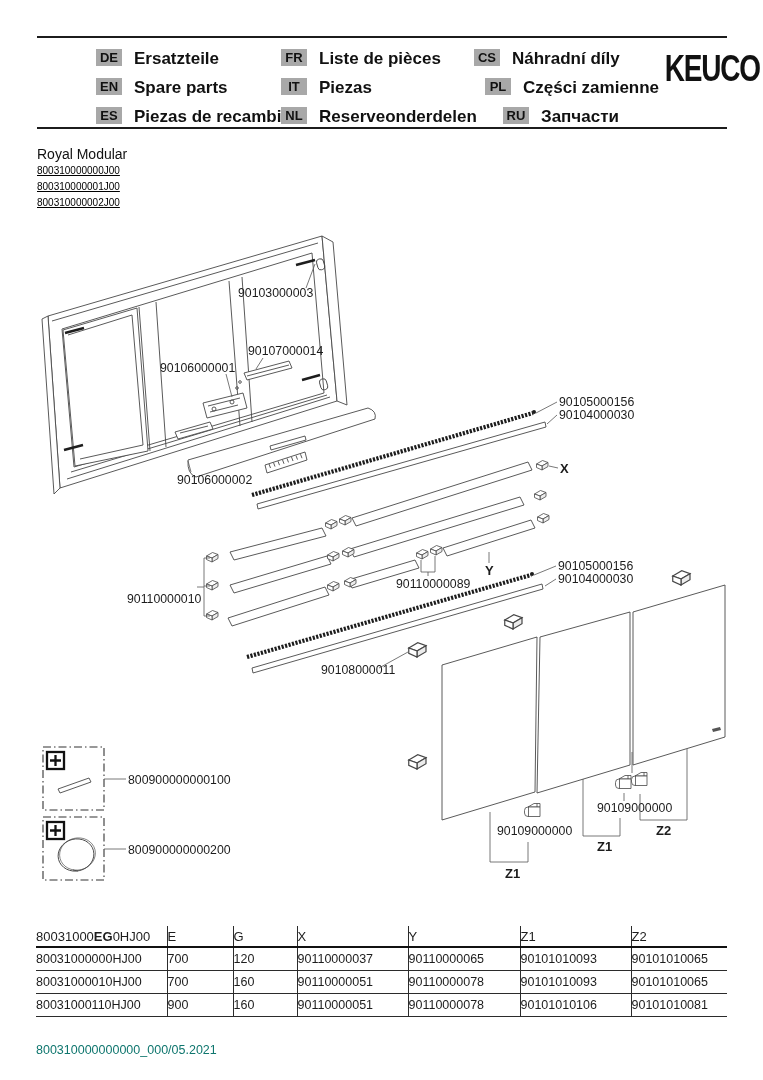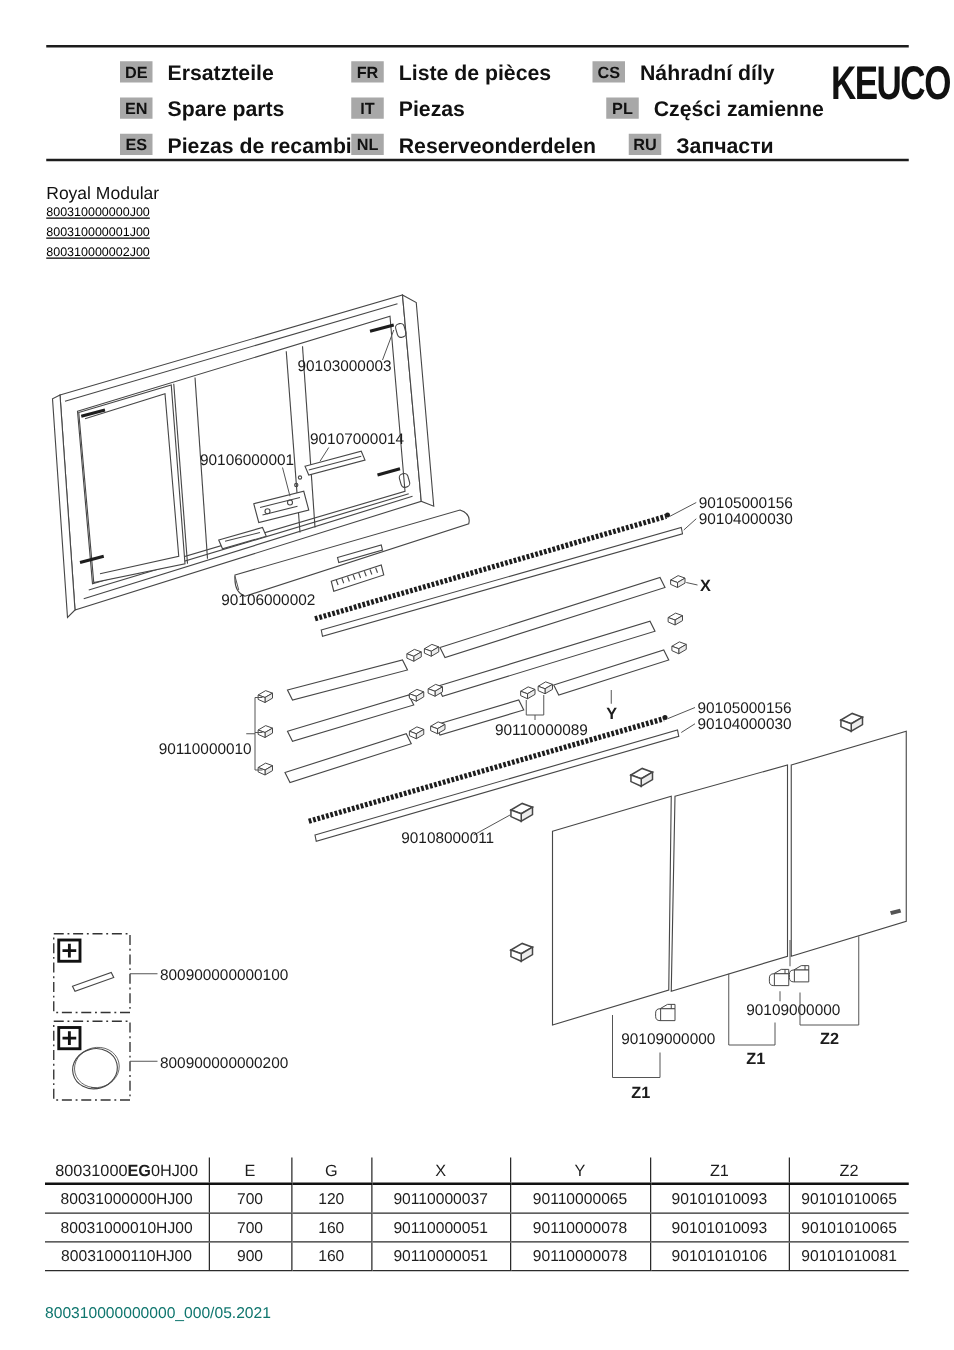--- a/index.html
+++ b/index.html
@@ -15,21 +15,21 @@
   #title{position:absolute;left:37px;top:146px;font-size:14px;font-weight:normal;}
   .pcode{position:absolute;left:37px;font-size:10px;color:#000000;text-decoration:underline;}
   svg text{font-family:"Liberation Sans",sans-serif;font-size:12.3px;fill:#1c1c1c;}
   svg text.b{font-weight:bold;font-size:13px;}
   .thin{fill:#fff;stroke:#474747;stroke-width:0.9;}
   .ln{stroke:#474747;stroke-width:0.9;fill:none;}
   .leader{stroke:#555;stroke-width:0.8;fill:none;}
   .mark{stroke:#1d1d1d;stroke-width:2.5;fill:none;}
   #parts-table{position:absolute;left:36px;top:926px;width:691px;border-collapse:collapse;
                table-layout:fixed;font-size:12.5px;color:#1d1d1d;}
-  #parts-table td{text-align:center;padding:0;height:22px;border-bottom:1px solid #2b2b2b;}
+  #parts-table td{padding:0;height:22px;border-bottom:1px solid #2b2b2b;}
   #parts-table tr.head td{height:20px;border-bottom:2.5px solid #111;font-size:13px;}
   #parts-table tr.head td .bcol{font-weight:bold;}
   #parts-table td + td{border-left:1px solid #2b2b2b;}
   #footer{position:absolute;left:36px;top:1043px;font-size:12.5px;color:#0f766e;}
 </style>
 </head>
 <body>
 
 <div id="page">
 

